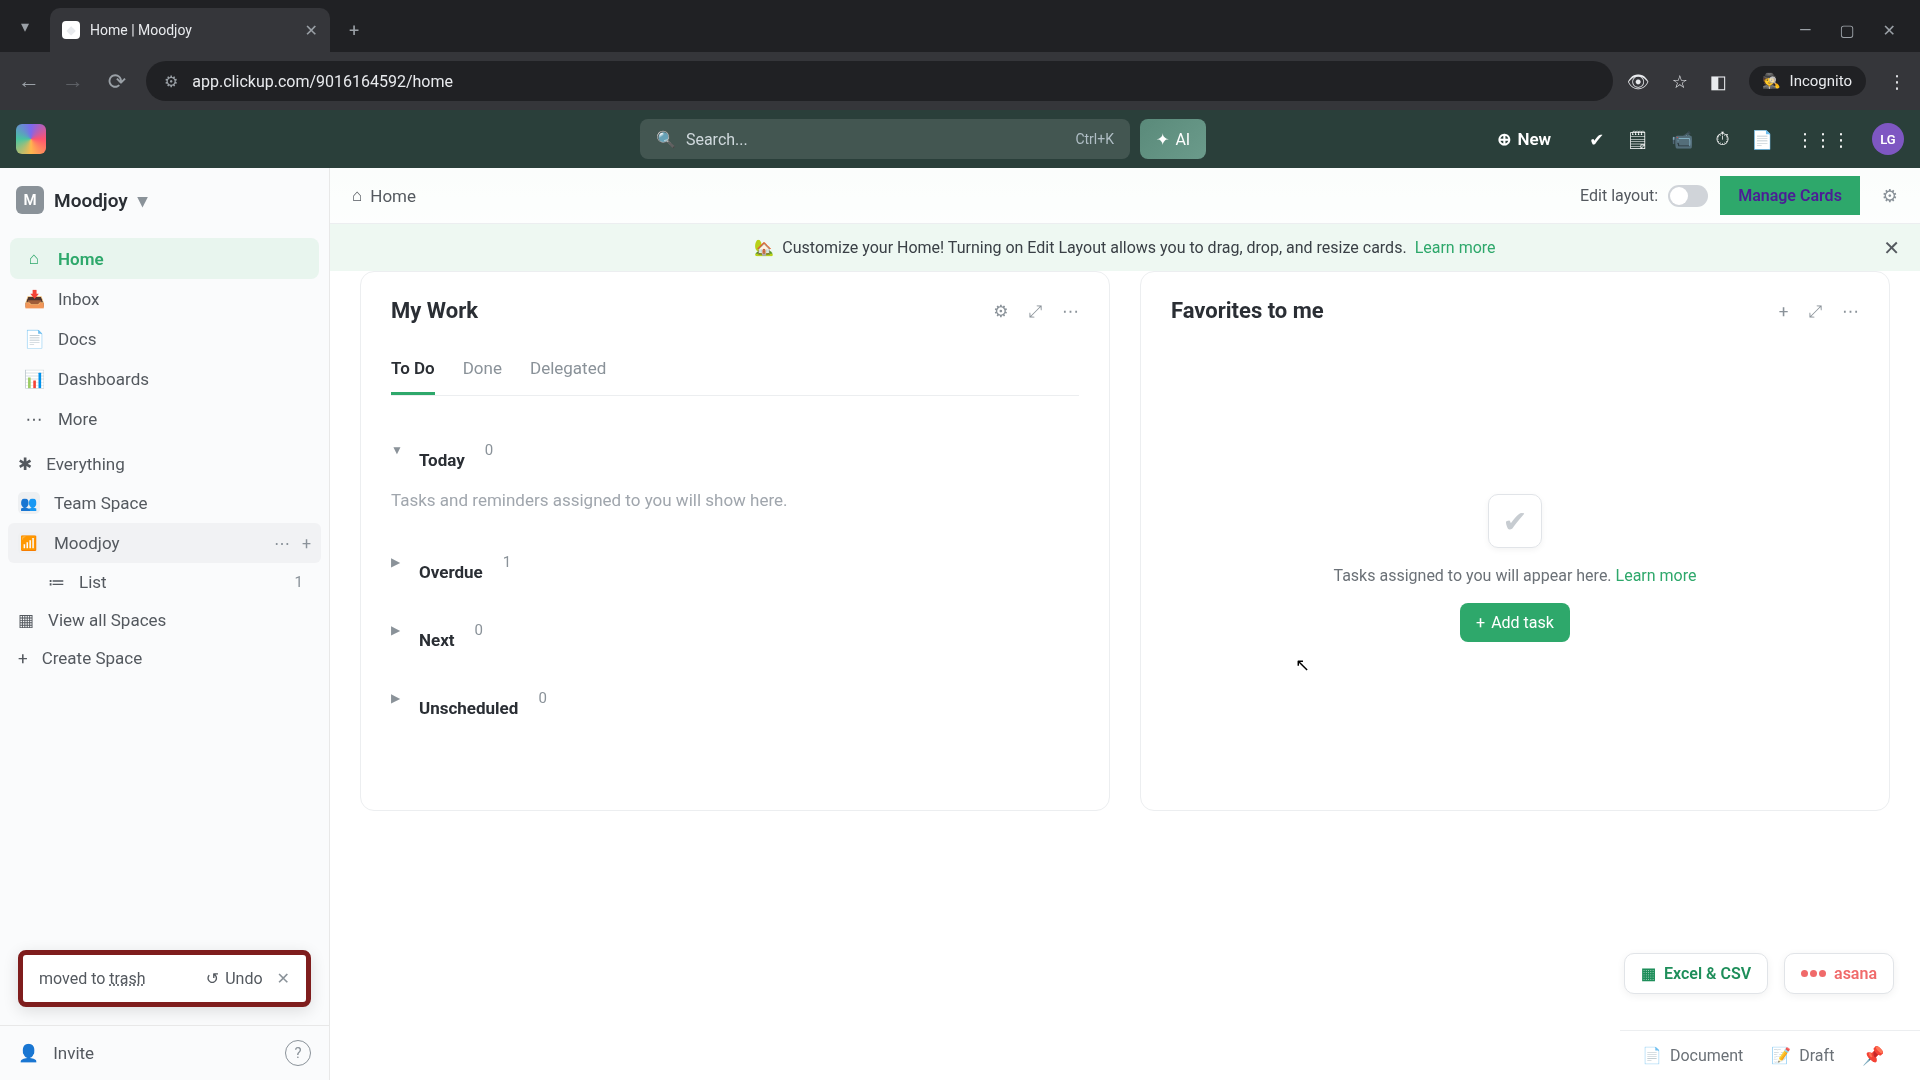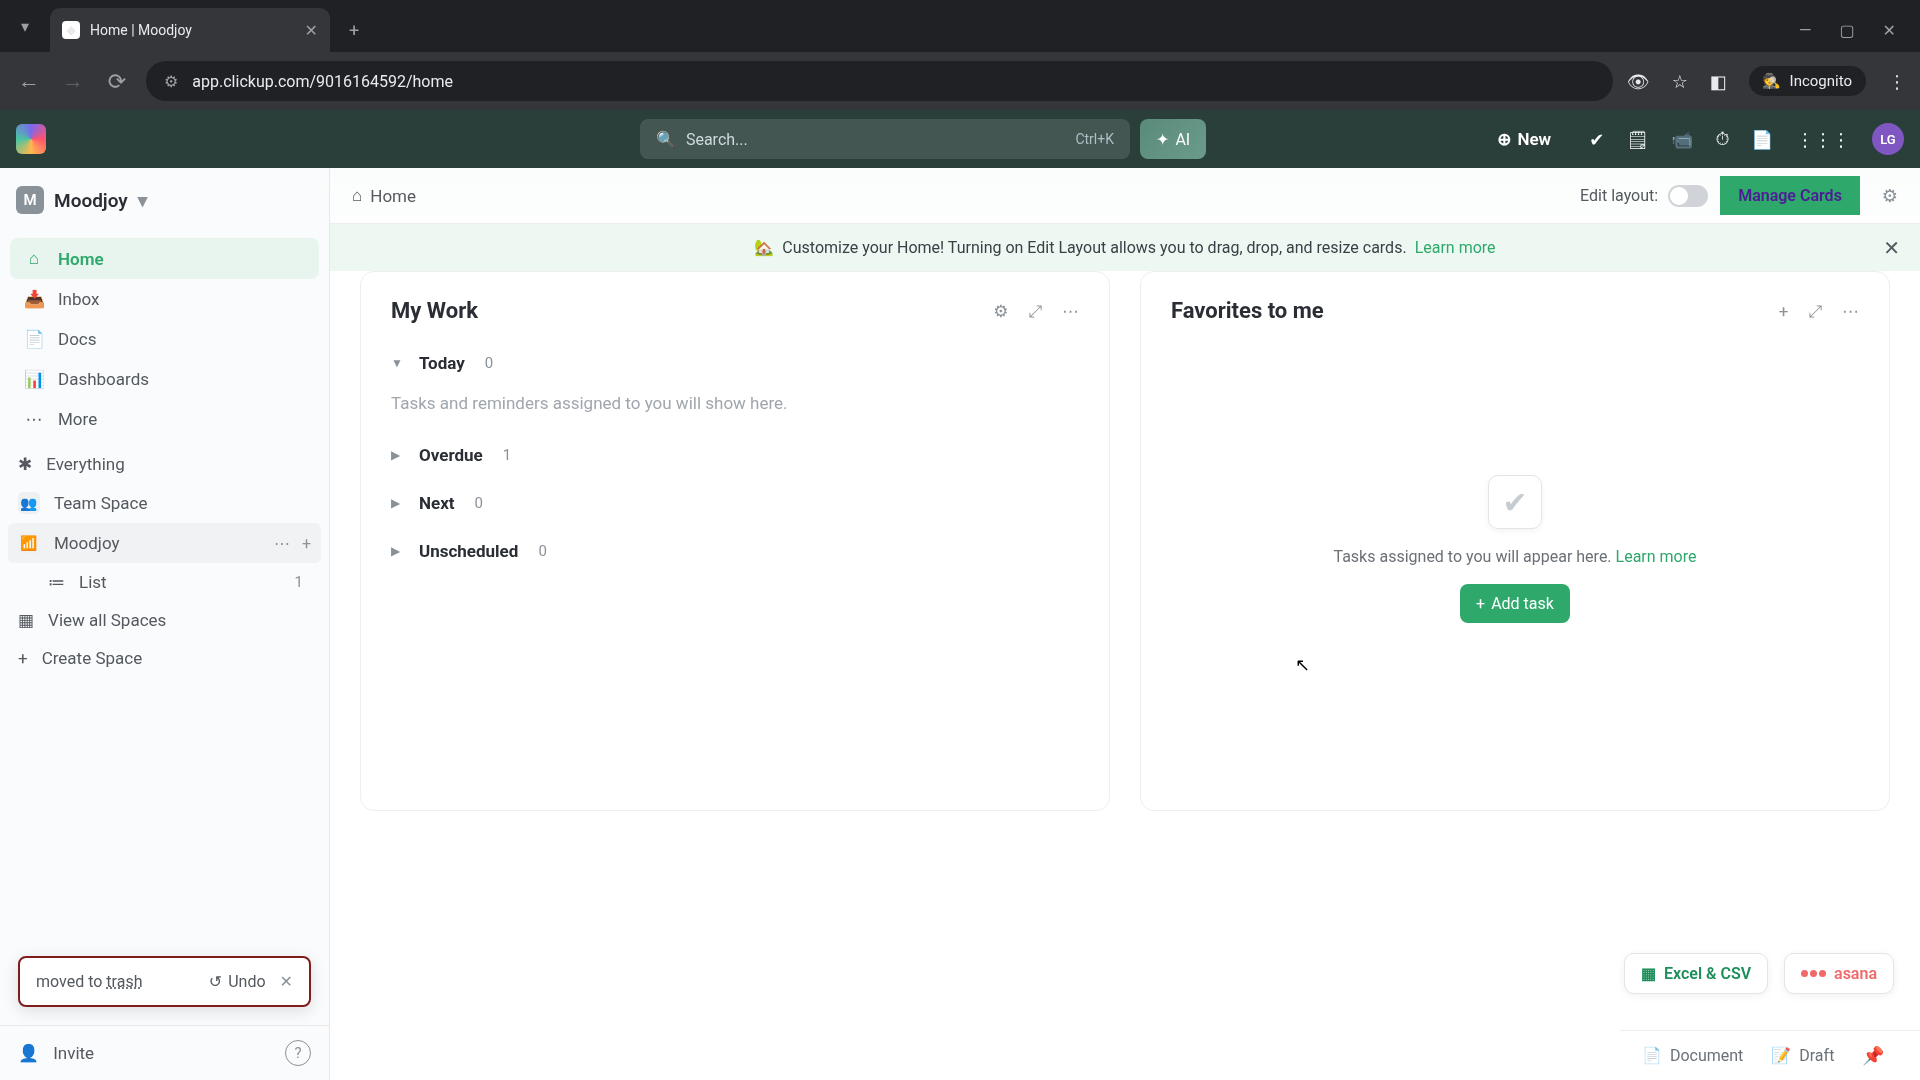--- a/index.html
+++ b/index.html
@@ -46,21 +46,21 @@
 .nav-item.active { background:#e8f5ee; color:#2ea86b; font-weight:600; }
 .nav-icon { width:20px; text-align:center; font-size:17px; }
 .section-label { padding:18px 18px 8px; color:#8a9299; font-size:15px; display:flex; align-items:center; gap:6px;}
 .space-item { display:flex; align-items:center; gap:14px; padding:9px 18px; color:#54595f; font-size:17px; }
 .space-item.hover { background:#f1f2f4; border-radius:6px; margin:0 8px; padding:9px 10px;}
 .space-icon { width:22px; height:22px; border-radius:5px; display:flex; align-items:center; justify-content:center; font-size:14px; }
 .space-actions { margin-left:auto; display:flex; gap:12px; color:#8a9299; font-size:16px;}
 .list-item { display:flex; align-items:center; gap:14px; padding:9px 18px 9px 48px; color:#54595f; font-size:17px;}
 .list-count { margin-left:auto; color:#8a9299; font-size:15px; padding-right:8px;}
 .sidebar-spacer { flex:1; }
-.toast { margin:0 18px 18px; background:#fff; border:2px solid #7f1d1d; border-radius:8px; box-shadow:0 4px 16px rgba(0,0,0,.12); padding:14px 16px; display:flex; align-items:center; gap:14px; font-size:16px; color:#54595f;}
+.toast { margin:0 18px 18px; background:#fff; border:5px solid #7f1d1d; border-radius:8px; box-shadow:0 4px 16px rgba(0,0,0,.12); padding:14px 16px; display:flex; align-items:center; gap:14px; font-size:16px; color:#54595f;}
 .toast .trash { text-decoration: underline dotted; }
 .toast .undo { margin-left:auto; display:flex; align-items:center; gap:6px; color:#54595f; }
 .invite-row { display:flex; align-items:center; gap:14px; padding:14px 18px; border-top:1px solid #e8e8e8; color:#54595f; font-size:17px;}
 .help-icon { margin-left:auto; width:26px; height:26px; border:1.5px solid #8a9299; border-radius:50%; display:flex; align-items:center; justify-content:center; font-size:15px; color:#8a9299;}
 
 
 .content { flex:1; display:flex; flex-direction:column; background: linear-gradient(180deg, #f6fbf8 0%, #fdfefe 90px, #ffffff 90px); position:relative;}
 .content-header { height:56px; border-bottom:1px solid #eceef0; display:flex; align-items:center; padding:0 22px; gap:12px; background:rgba(255,255,255,.55);}
 .breadcrumb { display:flex; align-items:center; gap:8px; color:#54595f; font-size:17px;}
 .edit-layout { margin-left:auto; display:flex; align-items:center; gap:10px; color:#54595f; font-size:16px;}
@@ -70,29 +70,29 @@
 .gear-btn { color:#8a9299; font-size:18px; margin-left:10px;}
 
 .banner { background:#eef8f2; padding:14px 22px; display:flex; align-items:center; justify-content:center; gap:8px; color:#3a4046; font-size:16px; position:relative;}
 .banner .link { color:#2ea86b; }
 .banner-close { position:absolute; right:20px; color:#54595f; font-size:20px;}
 
 .greeting { padding:40px 48px 28px; font-size:32px; font-weight:700; color:#2a2e34;}
 
 .cards-row { display:flex; gap:30px; padding:0 30px;}
 .card { background:#fff; border:1px solid #eceef0; border-radius:14px; flex:1; padding:26px 30px; min-height:540px; }
-.card-header { display:flex; align-items:center; gap:14px; margin-bottom:16px;}
+.card-header { display:flex; align-items:center; gap:14px; margin-bottom:35px;}
 .card-title { font-size:22px; font-weight:700; color:#2a2e34; flex:1;}
 .card-icons { display:flex; gap:20px; color:#8a9299; font-size:17px;}
 .tabs { display:flex; gap:28px; border-bottom:1px solid #eceef0; margin-bottom:20px;}
 .tab-item { padding:0 0 14px; color:#8a9299; font-size:17px; }
 .tab-item.active { color:#2a2e34; font-weight:600; border-bottom:3px solid #2ea86b; }
 .group-row { display:flex; align-items:center; gap:14px; padding:14px 0; color:#2a2e34; font-size:17px;}
 .group-caret { color:#8a9299; font-size:12px; width:14px;}
-.group-name { font-weight:700; }
+.group-name { font-weight:700;margin-top:20px; }
 .group-count { color:#8a9299; font-size:15px; margin-left:6px;}
 .empty-text { color:#a0a6ad; font-size:17px; padding:6px 0 18px;}
 
 .assigned-empty { display:flex; flex-direction:column; align-items:center; justify-content:center; height:420px; gap:18px;}
 .check-box-illus { width:54px; height:54px; border:1px solid #e1e4e8; border-radius:10px; display:flex; align-items:center; justify-content:center; color:#c7ccd1; font-size:30px; box-shadow:0 2px 6px rgba(0,0,0,.05);}
 .assigned-text { color:#6b7177; font-size:16px;}
 .assigned-text .link { color:#2ea86b;}
 .add-task-btn { background:#2ea86b; color:#fff; padding:10px 16px; border-radius:8px; font-size:16px; display:flex; align-items:center; gap:6px;}
 
 .integrations { position:absolute; right:26px; bottom:86px; display:flex; gap:16px;}
@@ -281,20 +281,25 @@
     <div class="cards-row">
 
       <div class="card">
         <div class="card-header">
           <span class="card-title">My Work</span>
           <div class="card-icons">
             <span>⚙</span>
             <span>⤢</span>
             <span>⋯</span>
           </div>
+        </div>
+        <div class="tabs">
+          <div class="tab-item active">To Do</div>
+          <div class="tab-item">Done</div>
+          <div class="tab-item">Delegated</div>
         </div>
 
         <div class="group-row">
           <span class="group-caret">▼</span>
           <span class="group-name">Today</span>
           <span class="group-count">0</span>
         </div>
         <div class="empty-text">Tasks and reminders assigned to you will show here.</div>
 
         <div class="group-row">

